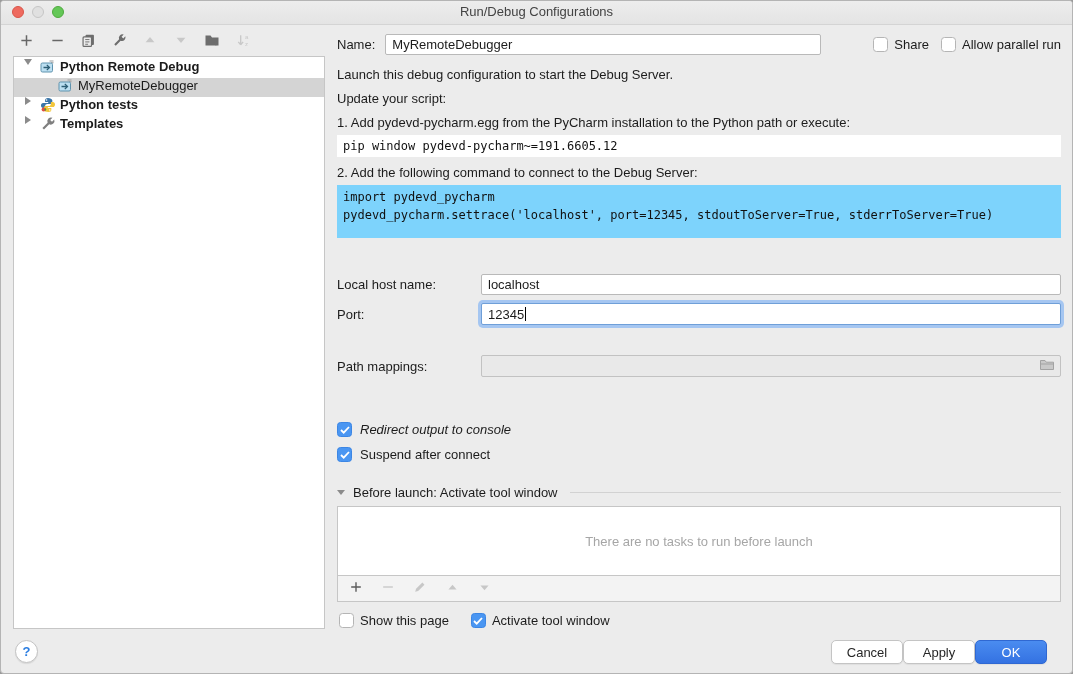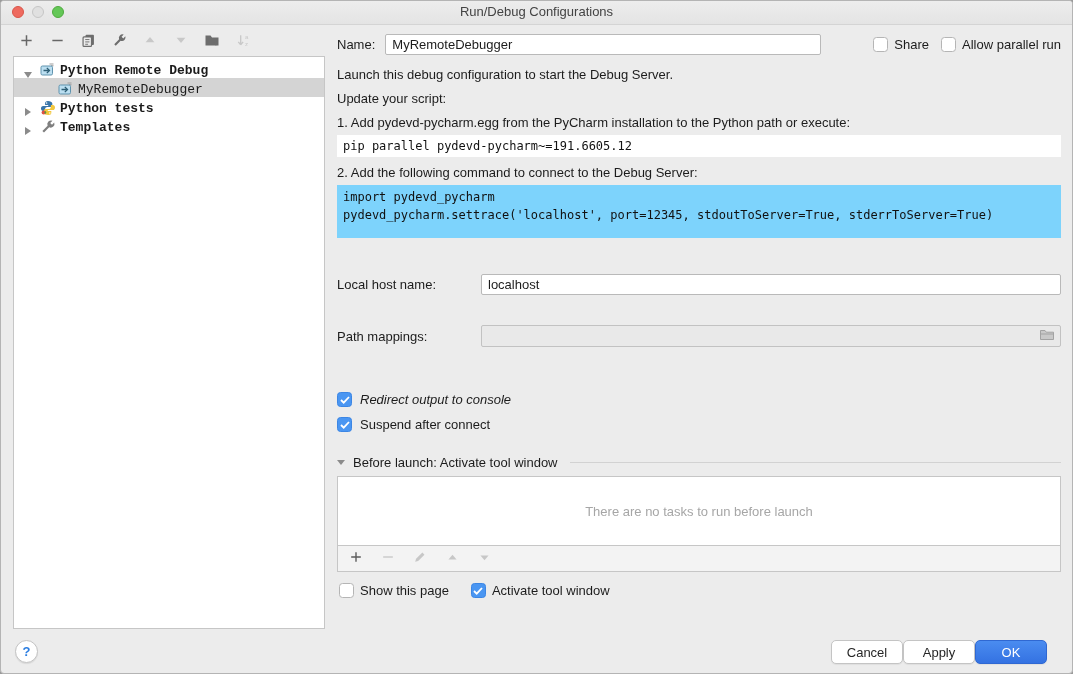--- a/index.html
+++ b/index.html
@@ -31,21 +31,21 @@
     display:flex; align-items:center; gap:13px;
   }
   .tbtn { width:18px; height:18px; display:flex; align-items:center; justify-content:center; }
 
   
   .tree-panel {
     position:absolute; left:12px; top:55px; width:312px; height:573px;
     background:#ffffff; border:1px solid #c6c6c6; padding-top:2px;
     font-size:13px; color:#1b1b1b;
   }
-  .tree-row { height:19px; display:flex; align-items:flex-end;font-family:Liberation Mono, monospace; }
+  .tree-row { height:19px; display:flex; align-items:flex-start; }
   .tree-row.selected { background:#d4d4d4; }
   .tree-row .twisty { width:12px; display:flex; justify-content:center; margin-left:8px; }
   .tri-down { width:0; height:0; border-left:4.5px solid transparent; border-right:4.5px solid transparent; border-top:6px solid #8b8b8b; }
   .tri-right { width:0; height:0; border-top:4.5px solid transparent; border-bottom:4.5px solid transparent; border-left:6px solid #8b8b8b; }
   .tree-row .ticon { width:16px; height:16px; margin:0 4px 0 6px; flex:none; }
   .tree-row.bold { font-weight:bold; }
   .indent { width:22px; flex:none; }
 
   
   .right-pane { position:absolute; left:336px; top:31px; width:724px; font-size:13px; color:#1c1c1c; }
@@ -273,30 +273,37 @@
       <span style="width:12px"></span>
       <span class="chk-group">
         <span class="cb"></span>
         <span>Allow parallel run</span>
       </span>
     </div>
 
     <div class="instr first">Launch this debug configuration to start the Debug Server.</div>
     <div class="instr">Update your script:</div>
     <div class="instr">1. Add pydevd-pycharm.egg from the PyCharm installation to the Python path or execute:</div>
-    <div class="codeline">pip parallel pydevd-pycharm~=191.6605.12</div>
+    <div class="codeline">pip window pydevd-pycharm~=191.6605.12</div>
     <div class="instr">2. Add the following command to connect to the Debug Server:</div>
     <div class="codeblock"><span>import pydevd_pycharm</span>
 <span>pydevd_pycharm.settrace('localhost', port=12345, stdoutToServer=True, stderrToServer=True)</span></div>
 
     <div class="form-row row-localhost">
       <span class="flabel">Local host name:</span>
       <input class="text" value="localhost" style="">
     </div>
 
+    <div class="form-row row-port">
+      <span class="flabel">Port:</span>
+      <div class="port-box">
+        <span>12345</span>
+          <span class="caret"></span>
+      </div>
+    </div>
 
     <div class="form-row row-path">
       <span class="flabel">Path mappings:</span>
       <div class="path-box">
         <span></span>
         <span>
           <svg width="16" height="14" viewBox="0 0 16 14">
               <path d="M1.5 2.5h4.5l1.3 1.7h7.2v7.3h-13z" fill="#c9c9c9" stroke="#a3a3a3" stroke-width="1"></path>
               <path d="M1.5 6h13" stroke="#a3a3a3" stroke-width="1"></path>
             </svg>

